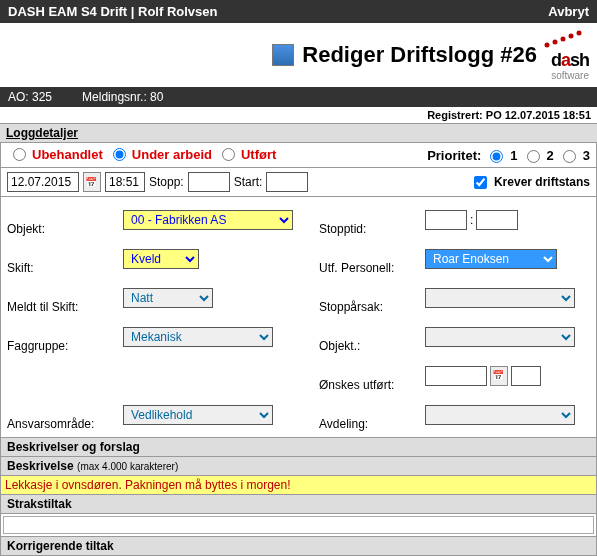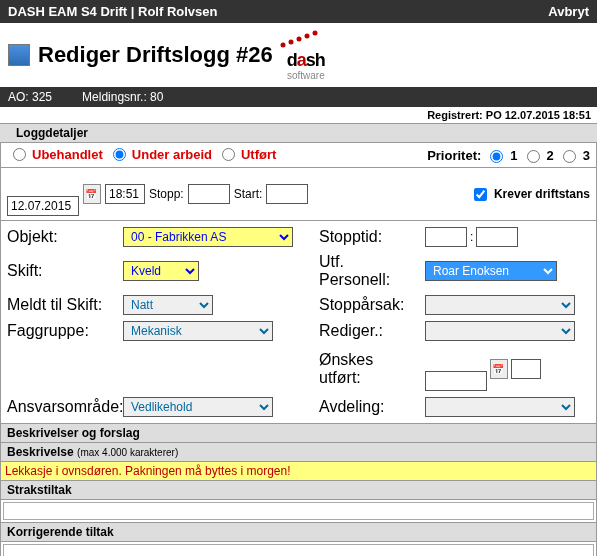--- a/index.html
+++ b/index.html
@@ -16,21 +16,21 @@
     color: #fff;
     font-weight: bold;
     font-size: 13px;
     padding: 4px 8px;
     display: flex;
     justify-content: space-between;
   }
   .title-row {
     display: flex;
     align-items: center;
-    justify-content: flex-start;
+    justify-content: flex-end;
     padding: 6px 8px;
   }
   .title-left { display: flex; align-items: center; }
   .title-icon {
     width: 22px; height: 22px;
     background: linear-gradient(#4a90e2,#2e6db3);
     border: 1px solid #777;
     margin-right: 8px;
   }
   .title-text { font-size: 22px; font-weight: bold; }
@@ -46,21 +46,22 @@
     display: flex;
   }
   .infobar > div { margin-right: 30px; }
   .regline { text-align: right; font-size: 11px; font-weight: bold; padding: 2px 6px; }
   .section-header {
     background: #ddd;
     border: 1px solid #999;
     border-left: none; border-right: none;
     font-weight: bold;
     font-size: 12px;
-    padding: 2px 16px;
+    padding: 2px 6px;
+    text-decoration: underline;
   }
   .status-row {
     border: 1px solid #999;
     border-top: none;
     padding: 4px 6px;
     display: flex;
     justify-content: space-between;
     align-items: flex-start;
     font-size: 13px;
   }
@@ -75,21 +76,21 @@
     align-items: center;
     gap: 4px;
   }
   input[type=text], select {
     font-family: Arial, sans-serif;
     font-size: 12px;
     border: 1px solid #555;
     padding: 1px 3px;
     height: 20px;
   }
-  .w-date { width: 72px; margin-top: 24px; }
+  .w-date { width: 72px; }
   .w-time { width: 40px; }
   .w-short { width: 42px; }
   .w-mini { width: 30px; }
   .cal-btn {
     width: 18px; height: 20px;
     border: 1px solid #888;
     background: #eee;
     display: inline-flex;
     align-items: center;
     justify-content: center;
@@ -98,21 +99,21 @@
   }
   .form-grid {
     border: 1px solid #999;
     border-top: none;
     padding: 6px;
     display: grid;
     grid-template-columns: 110px 190px 100px 160px;
     gap: 6px 6px;
     align-items: center;
   }
-  .form-grid label { font-size: 16px; }
+  .form-grid label { font-size: 12px; margin-top: 19px; }
   .sel-yellow { background: #ffff80; color: #00f; width: 170px; }
   .sel-blue { background: #3399ff; color: #fff; width: 132px; }
   .sel-norm { color: #0369a1; width: 150px; }
   .inline-pair { display: flex; gap: 3px; align-items: center; }
   .section-sub {
     background: #ddd;
     border: 1px solid #999;
     border-top: none;
     font-weight: bold;
     font-size: 12px;
@@ -238,21 +239,21 @@
   <label>Utf. Personell:</label>
   <select class="sel-blue"><option>Roar Enoksen</option></select>
 
   <label>Meldt til Skift:</label>
   <select class="sel-norm" style="width:90px"><option>Natt</option></select>
   <label>Stoppårsak:</label>
   <select class="sel-norm"><option></option></select>
 
   <label>Faggruppe:</label>
   <select class="sel-norm"><option>Mekanisk</option></select>
-  <label>Rediger.:</label>
+  <label>Objekt.:</label>
   <select class="sel-norm"><option></option></select>
 
   <label></label>
     <div></div>
   <label>Ønskes utført:</label>
   <div class="inline-pair">
     <input type="text" class="w-date" style="width: 62px;">
     <span class="cal-btn">📅</span>
     <input type="text" class="w-mini" style="">
   </div>

